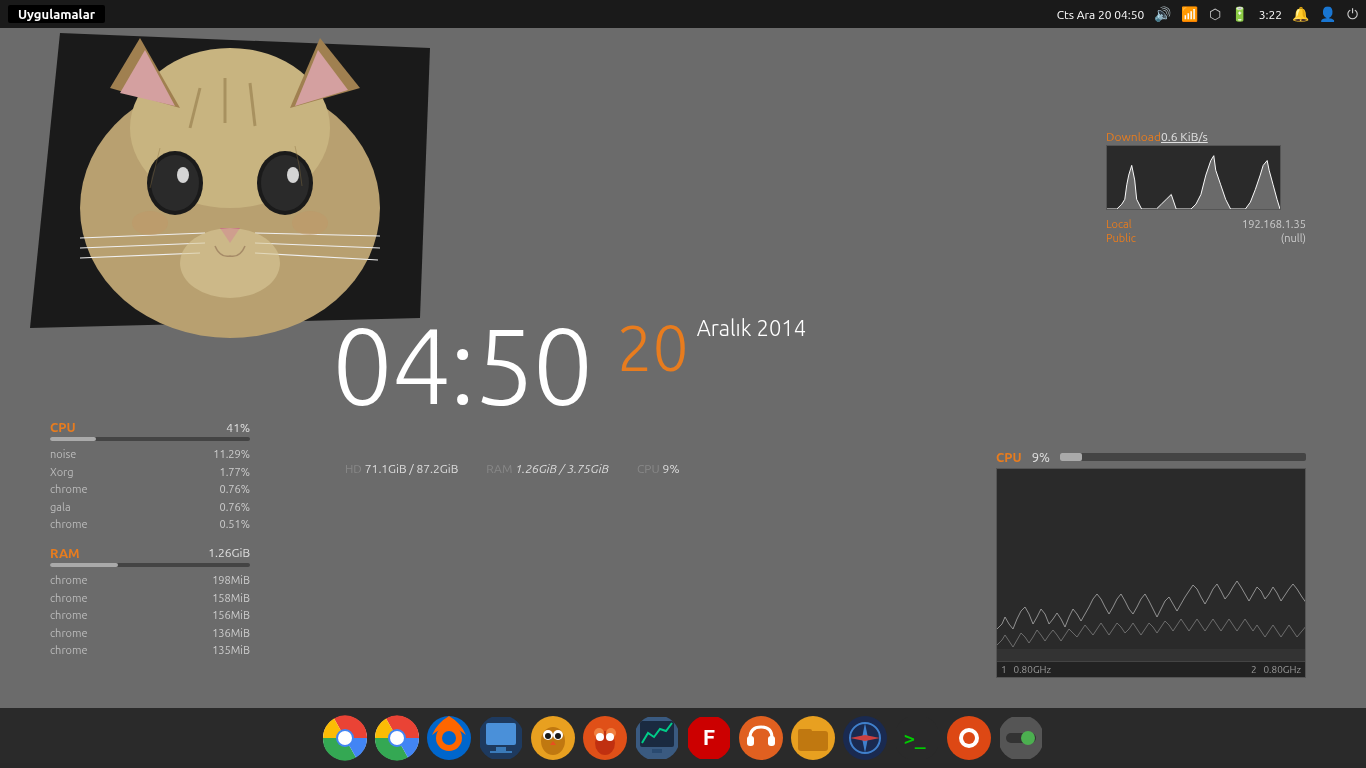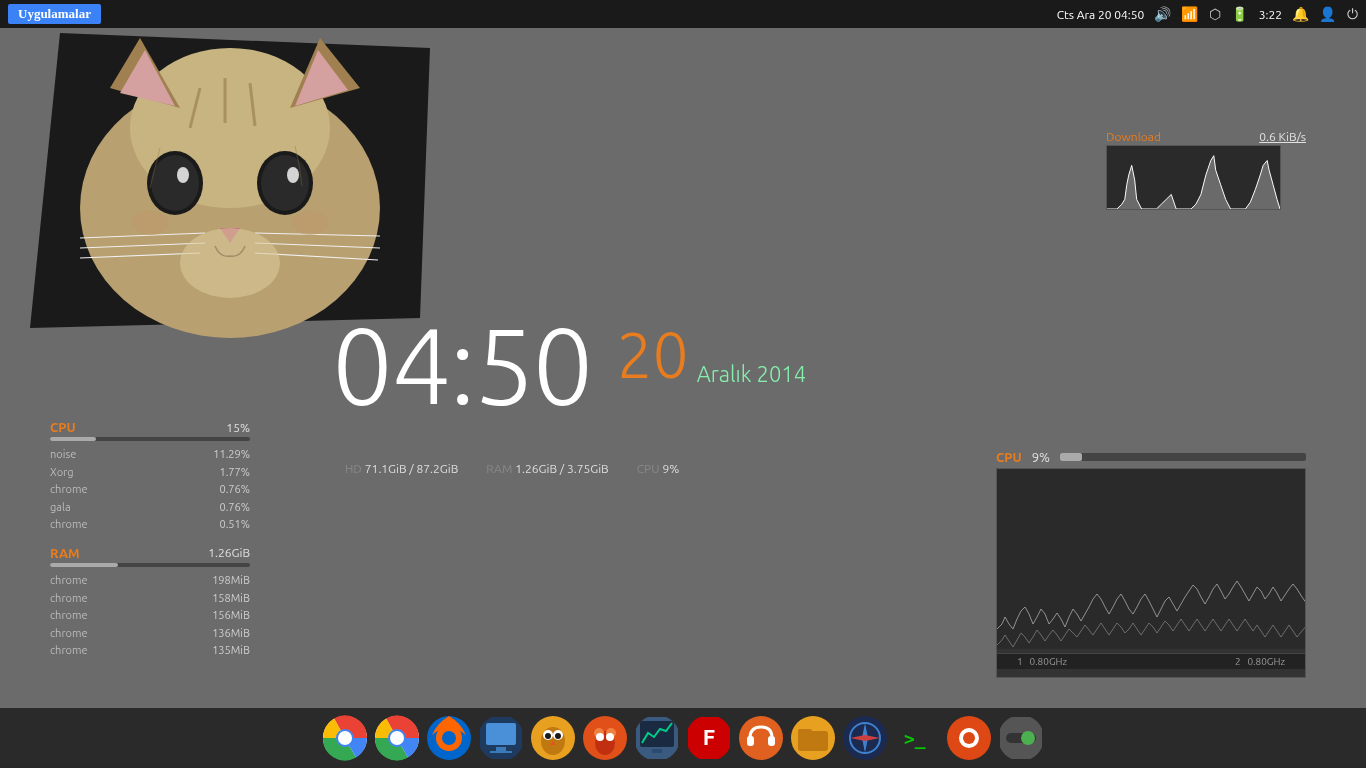--- a/index.html
+++ b/index.html
@@ -24,25 +24,24 @@
       padding: 0 8px;
       z-index: 100;
     }
     #topbar-left {
       display: flex; align-items: center; gap: 8px;
     }
     #app-menu-btn {
       color: #fff;
       font-size: 13px;
       font-weight: bold;
-      background: #3b82f6;
+      background: #000000;
       padding: 2px 10px;
       border-radius: 2px;
       cursor: pointer;
-      font-family: Liberation Serif, serif;
     }
     #topbar-right {
       display: flex; align-items: center; gap: 10px;
       color: #fff; font-size: 12px; margin-left: 16px;
     }
     .topbar-icon {
       color: #ccc; font-size: 14px;
     }
     #datetime-display {
       color: #fff; font-size: 12px;
@@ -141,21 +140,21 @@
       position: absolute;
       top: 130px;
       right: 60px;
       width: 200px;
     }
     .net-section {
       margin-bottom: 8px;
     }
     .net-header {
       display: flex;
-      justify-content: space-between;
+      justify-content: flex-start;
       font-size: 12px;
       margin-bottom: 2px;
     }
     .net-label { color: #e87c1e; }
     .net-value { color: #e0e0e0; text-decoration: underline; }
     .net-graph {
       width: 175px;
       height: 65px;
       background: #333;
       border: 1px solid #555;
@@ -323,45 +322,45 @@
 
     <path d="M160,120 Q155,140 150,160" stroke="#8a7040" stroke-width="1" fill="none" opacity="0.4"></path>
     <path d="M295,118 Q300,138 302,158" stroke="#8a7040" stroke-width="1" fill="none" opacity="0.4"></path>
   </svg>
 </div>
 
 <div id="clock-widget" style="position:absolute; top:310px; left:332px;">
   <div style="display:flex; align-items:flex-start;">
     <div id="clock-time" style="font-size:108px; font-weight:200; color:#fff; letter-spacing:-2px; line-height:1;">04:50</div>
     <div style="margin-left:25px; margin-top:5px;">
-      <div style="display:flex; align-items:flex-end; gap:8px;">
+      <div style="display:flex; align-items:flex-start; gap:8px;">
         <span style="font-size:64px; color:#e87c1e; font-weight:300; line-height:1;">20</span>
-        <span style="font-size:22px; color:#86efac; font-weight:300;margin-top:46px;">Aralık 2014</span>
+        <span style="font-size:22px; color:#ffffff; font-weight:300;">Aralık 2014</span>
       </div>
     </div>
   </div>
 </div>
 
 <div id="clock-stats" style="position:absolute; top:462px; left:345px; display:flex; gap:28px; font-size:12px;">
   <div class="stat-item">
     <span class="label" style="color:#888;">HD</span><span class="value" style="color:#ddd;">71.1GiB / 87.2GiB</span>
   </div>
   <div class="stat-item">
-    <span class="label" style="color:#888;">RAM</span><span class="value" style="color:#ddd;">1.26GiB / 3.75GiB</span>
+    <span class="label" style="color:#888;">RAM</span><span class="value" style="color:#ddd;font-style:italic;">1.26GiB / 3.75GiB</span>
   </div>
   <div class="stat-item">
     <span class="label" style="color:#888;">CPU</span><span class="value" style="color:#ddd;">9%</span>
   </div>
 </div>
 
 <div id="sysmon-left">
   <div class="sysmon-section">
     <div class="sysmon-header">
       <span class="sysmon-label">CPU</span>
-      <span class="sysmon-value">15%</span>
+      <span class="sysmon-value">41%</span>
     </div>
     <div class="sysmon-bar-bg">
       <div class="sysmon-bar-fill" style="width:23%"></div>
     </div>
     <div id="cpu-processes">
       <div class="sysmon-process">
           <span class="proc-name">noise</span>
           <span class="proc-val">11.29%</span>
         </div>
       <div class="sysmon-process">
@@ -426,38 +425,48 @@
     <div class="net-graph">
       <svg class="graph-svg" viewBox="0 0 175 65" preserveAspectRatio="none">
         <rect width="175" height="65" fill="#2a2a2a"></rect>
 
         <polyline points="0,65 10,65 15,60 18,55 20,40 22,30 25,20 28,35 30,55 35,65 50,65 55,60 60,55 65,50 70,65 85,65 90,60 95,50 100,30 105,15 108,10 110,25 115,40 120,55 125,65 140,65 145,58 150,45 155,30 158,20 162,15 164,25 168,40 172,55 175,65" stroke="white" stroke-width="1" fill="white" fill-opacity="0.3"></polyline>
       </svg>
     </div>
   </div>
 
 
+  <div class="net-ip-section">
+    <div class="net-ip-row">
+      <span class="net-ip-label">Local</span>
+      <span>192.168.1.35</span>
+    </div>
+    <div class="net-ip-row">
+      <span class="net-ip-label">Public</span>
+      <span>(null)</span>
+    </div>
+  </div>
 </div>
 
 <div id="cpumon-right">
   <div id="cpu-header">
     <span id="cpu-label">CPU</span>
     <span id="cpu-percent">9%</span>
     <div id="cpu-bar-bg" style="flex:1; background:#444; height:8px; border-radius:2px;">
       <div id="cpu-bar-fill" style="width:9%; height:8px; background:#aaa; border-radius:2px;"></div>
     </div>
   </div>
   <div id="cpu-graph-container">
     <svg width="310" height="180" viewBox="0 0 310 180" preserveAspectRatio="none">
       <rect width="310" height="180" fill="#2a2a2a"></rect>
 
       <polyline points="0,160 5,155 8,148 12,155 16,160 20,150 24,142 28,138 32,145 36,155 40,148 44,140 48,145 52,155 56,150 60,144 64,150 68,158 72,148 76,140 80,145 84,152 88,145 92,138 96,130 100,125 104,130 108,138 112,145 116,138 120,130 124,125 128,132 132,140 136,145 140,138 144,130 148,125 152,132 156,140 160,148 164,140 168,132 172,128 176,135 180,142 184,135 188,128 192,122 196,116 200,120 204,128 208,135 212,128 216,120 220,115 224,122 228,130 232,125 236,118 240,112 244,118 248,125 252,132 256,125 260,118 264,122 268,130 272,125 276,118 280,124 284,132 288,126 292,120 296,115 300,120 305,128 310,135" stroke="#aaa" stroke-width="1" fill="none" opacity="0.8"></polyline>
     </svg>
     
-    <div class="cpu-freq-bar" style="position:absolute; bottom:8px; left:0; right:0; display:flex; justify-content:space-between; font-size:10px; color:#999; padding:2px 20px; background:#222; border-top:1px solid #444;">
+    <div class="cpu-freq-bar" style="position:absolute; bottom:0; left:0; right:0; display:flex; justify-content:space-between; font-size:10px; color:#999; padding:2px 4px; background:#222; border-top:1px solid #444;">
       <span><span>1</span> &nbsp; <span>0.80GHz</span></span>
       <span><span>2</span> &nbsp; <span>0.80GHz</span></span>
     </div>
     
     <svg width="310" height="70" viewBox="0 0 310 70" preserveAspectRatio="none" style="position:absolute; bottom:22px; left:0;">
       <polyline points="0,60 5,55 8,50 12,56 16,62 20,55 24,48 28,52 32,58 36,52 40,45 44,50 48,56 52,50 56,45 60,50 64,56 68,50 72,44 76,48 80,52 84,46 88,40 92,45 96,50 100,44 104,38 108,44 112,50 116,44 120,38 124,42 128,48 132,44 136,38 140,44 144,50 148,44 152,38 156,42 160,48 164,42 168,36 172,40 176,46 180,40 184,34 188,40 192,46 196,40 200,34 204,40 208,46 212,40 216,34 220,40 224,46 228,40 232,34 236,40 240,46 244,40 248,34 252,40 256,46 260,40 264,46 268,52 272,46 276,40 280,46 284,52 288,46 292,40 296,46 300,52 305,46 310,40" stroke="#888" stroke-width="1" fill="none" opacity="0.7"></polyline>
     </svg>
   </div>
 </div>
 

